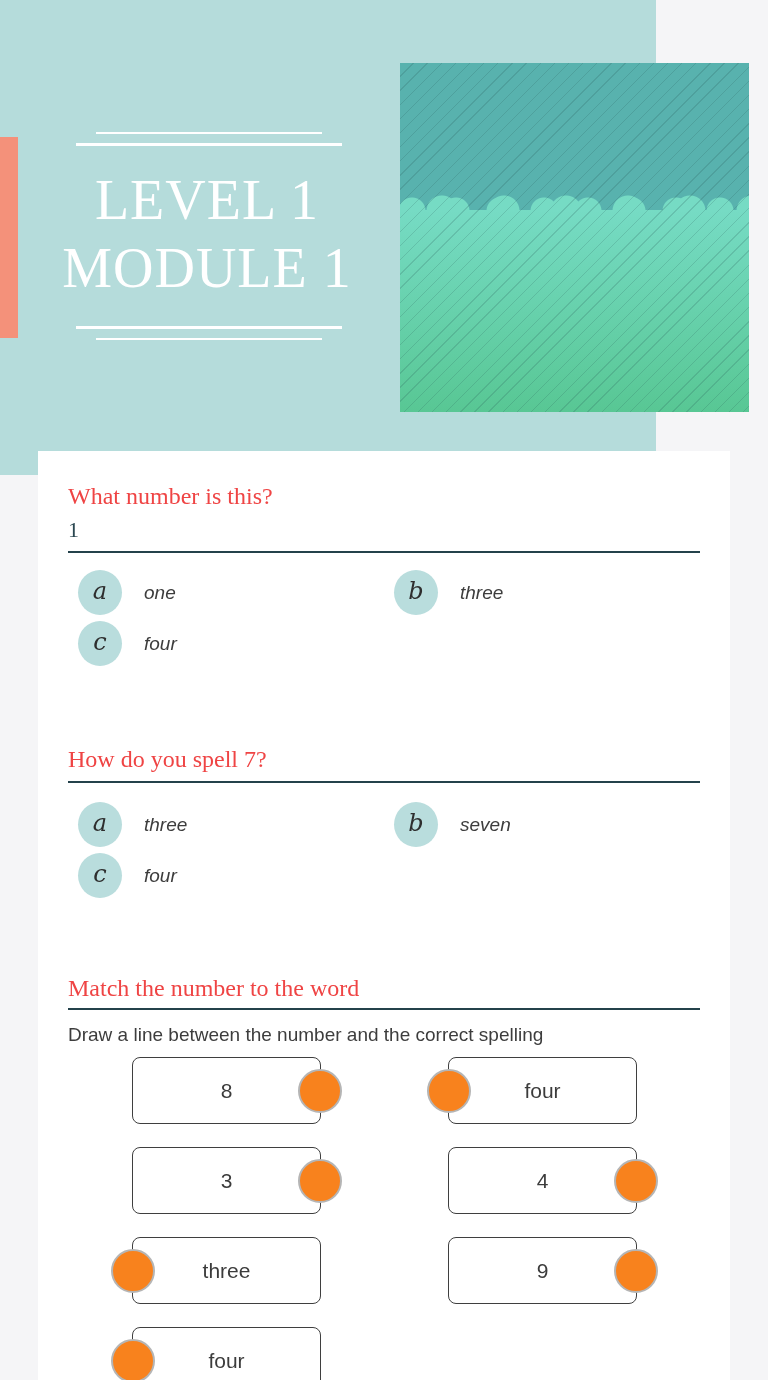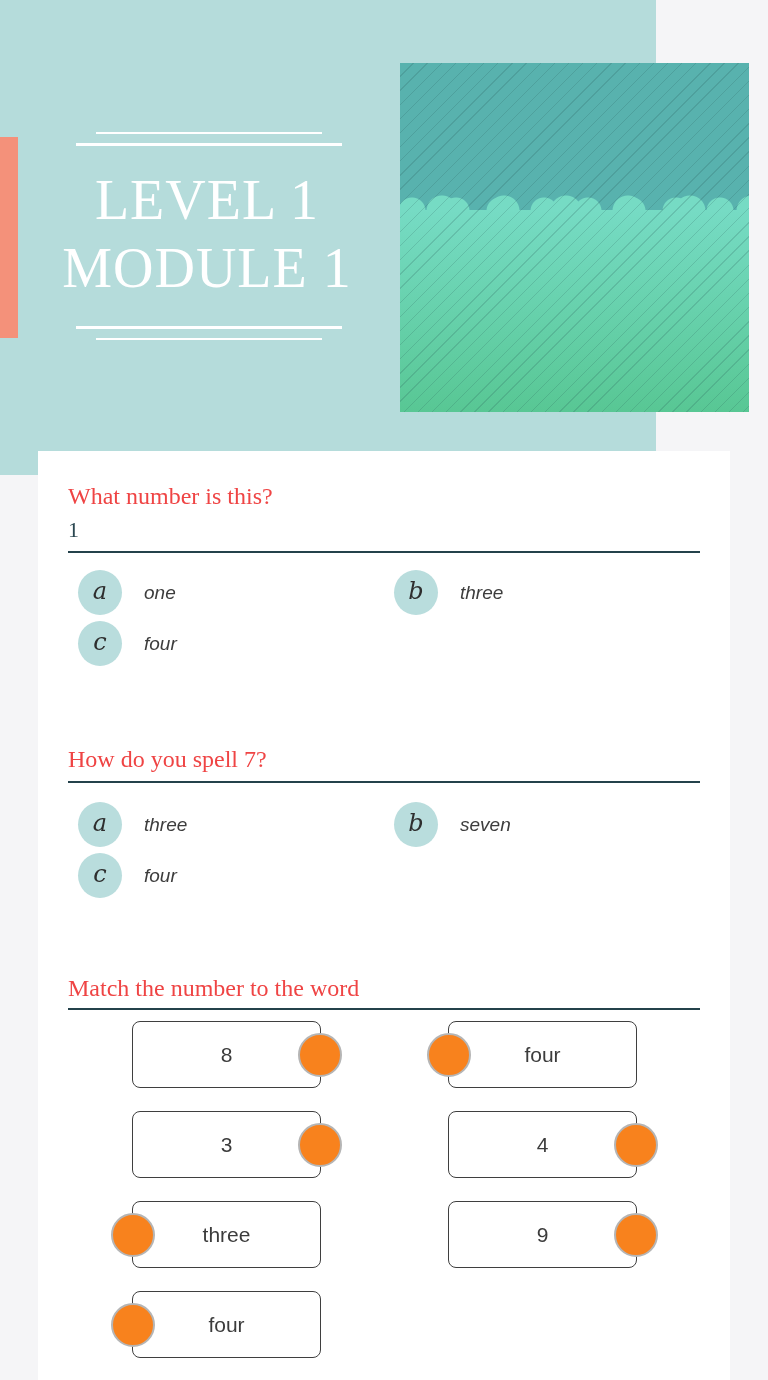--- a/index.html
+++ b/index.html
@@ -193,20 +193,21 @@
       <div class="option">
         <div class="option-badge">c</div>
         <div class="option-label">four</div>
       </div>
     </div>
   </div>
 
   <div class="section section-3">
     <div class="q-title">Match the number to the word</div>
     <div class="q-rule"></div>
+    <div class="match-instruction">Draw a line between the number and the correct spelling</div>
 
     <div class="match-grid">
 
       <div class="match-box left-box">
         <span>8</span>
         <div class="match-dot"></div>
       </div>
       <div class="match-box right-box">
         <span>four</span>
         <div class="match-dot"></div>

